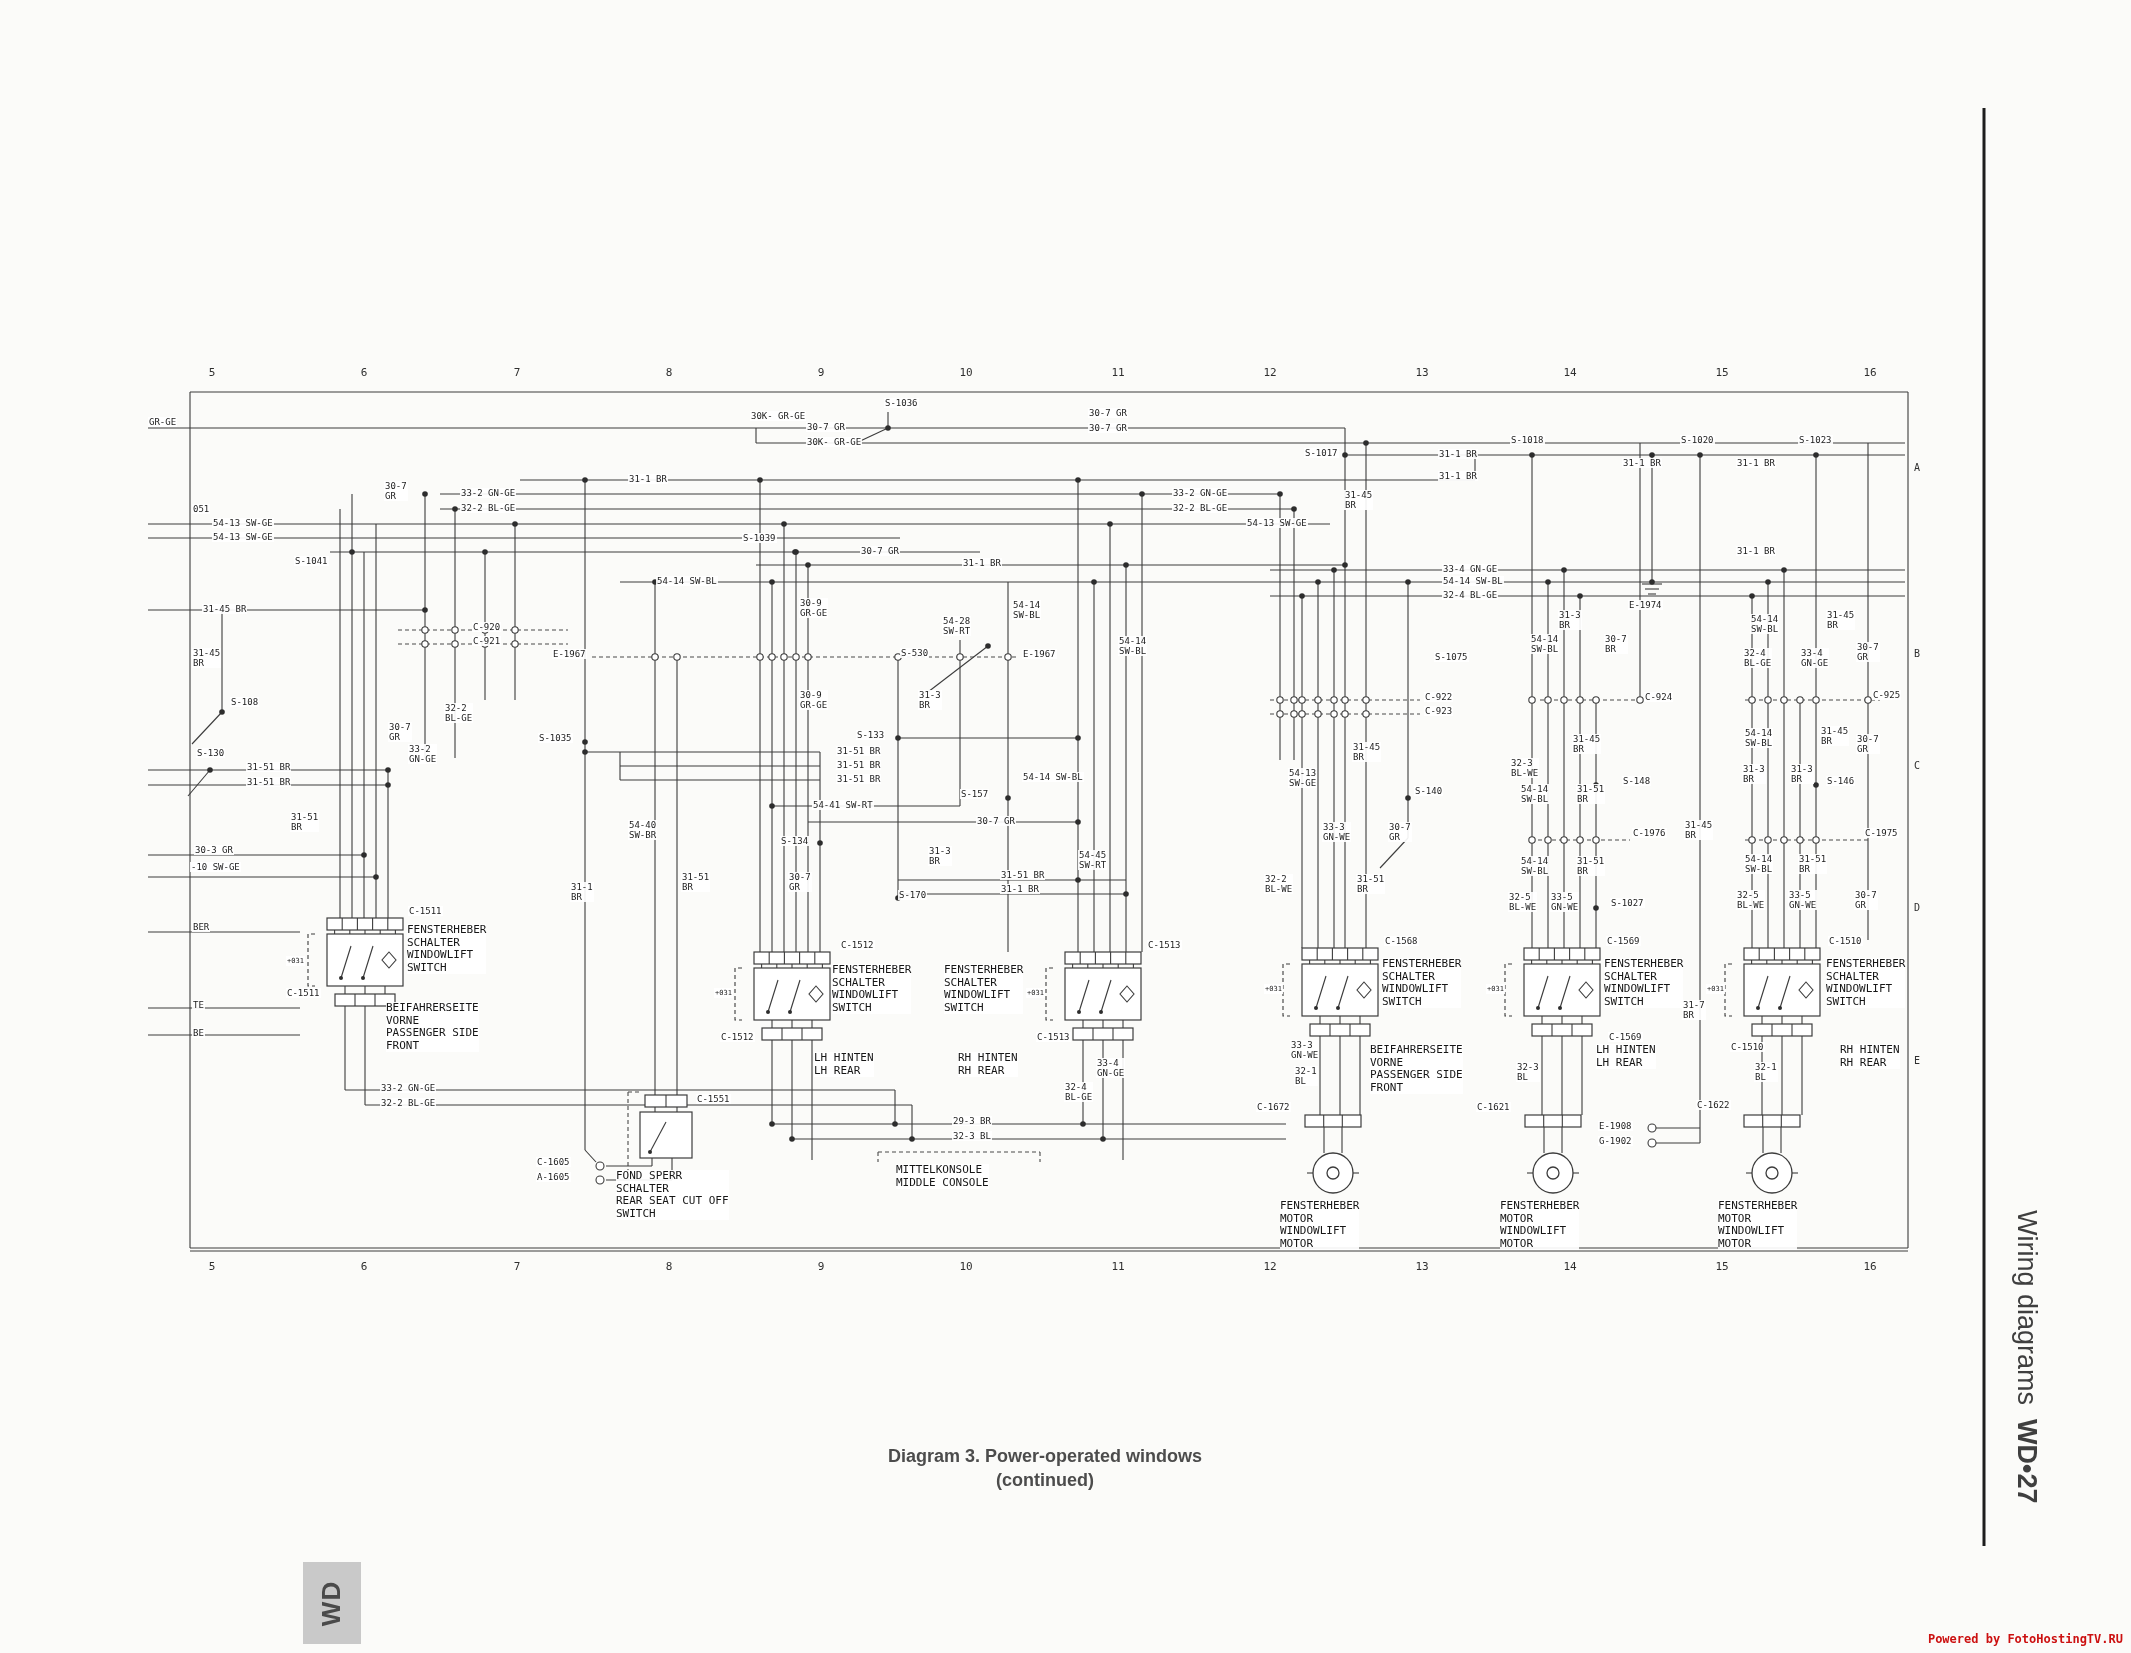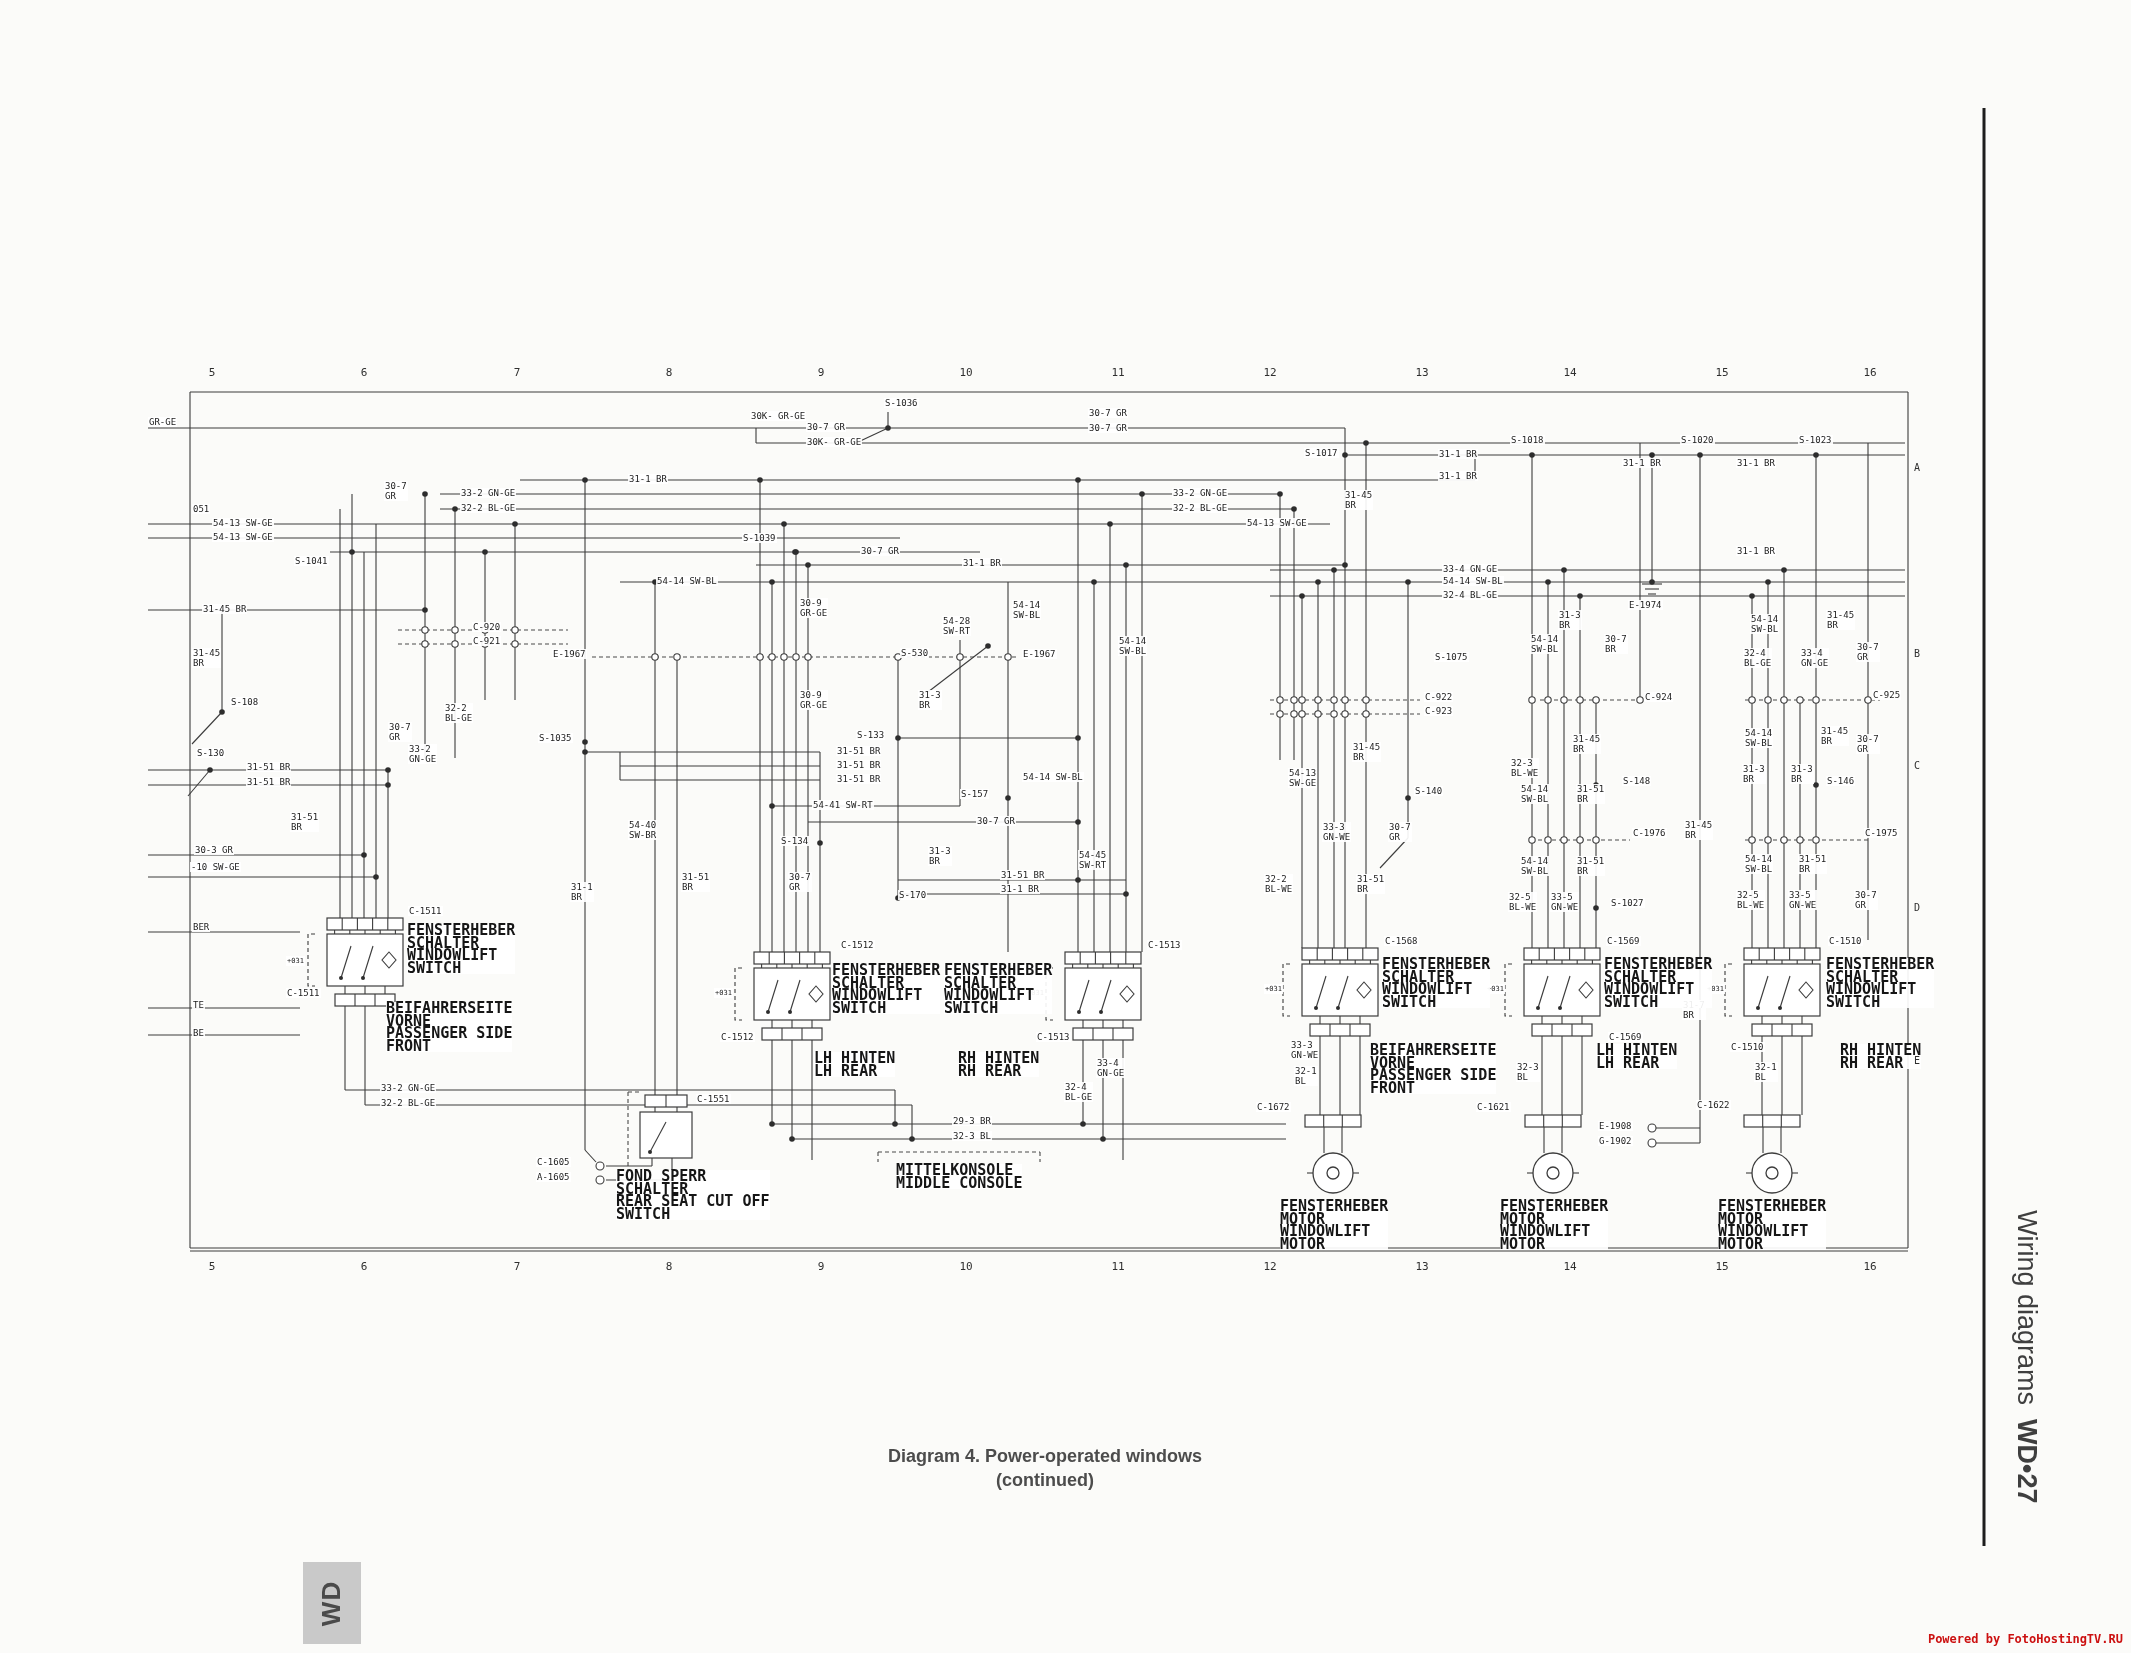--- a/index.html
+++ b/index.html
@@ -11,21 +11,21 @@
   #wires line.thick{stroke:#1d1d1d;stroke-width:3;}
   #wires path{fill:none;stroke:#3c3c3c;stroke-width:1.1;}
   #wires path.d{stroke-dasharray:4 3;}
   #wires rect{fill:#ffffff;stroke:#3c3c3c;stroke-width:1.2;}
   #wires circle.ring{fill:#ffffff;stroke:#3c3c3c;stroke-width:1.1;}
   #wires circle.ring2{fill:#ffffff;stroke:#3c3c3c;stroke-width:1.3;}
   #wires circle.dot{fill:#2d2d2d;stroke:none;}
   #labels{position:absolute;left:0;top:0;width:100%;height:100%;}
   .lbl{position:absolute;font-size:9px;line-height:10px;color:#1c1c1c;white-space:pre;
        background:rgba(255,255,255,.92);padding:0 1px;}
-  .blk{position:absolute;font-size:15px;line-height:12.5px;font-weight:700;color:#161616;
+  .blk{position:absolute;font-size:11px;line-height:12.5px;font-weight:400;color:#161616;
        white-space:pre;background:rgba(255,255,255,.92);}
   .num{position:absolute;font-size:11px;color:#2f2f2f;transform:translateX(-50%);}
   .ltr{position:absolute;font-size:10px;color:#2f2f2f;}
   .caption{position:absolute;left:745px;top:1444px;width:600px;text-align:center;
            font-family:"Liberation Sans",sans-serif;font-size:18px;font-weight:700;
            color:#4c4c4c;line-height:24px;}
   .side-title{position:absolute;left:2042px;top:1210px;transform-origin:0 0;transform:rotate(90deg);
               font-family:"Liberation Sans",sans-serif;font-size:27px;color:#3f3f3f;white-space:nowrap;}
   .side-title .code{font-weight:700;margin-left:14px;}
   .wd-tab{position:absolute;left:303px;top:1562px;width:58px;height:82px;background:#c9c9c9;
@@ -787,21 +787,21 @@
       <span class="num" style="left: 1722px; top: 1260px;">15</span>
       <span class="num" style="left: 1870px; top: 1260px;">16</span>
       <span class="ltr" style="left: 1914px; top: 462px;">A</span>
       <span class="ltr" style="left: 1914px; top: 648px;">B</span>
       <span class="ltr" style="left: 1914px; top: 760px;">C</span>
       <span class="ltr" style="left: 1914px; top: 902px;">D</span>
       <span class="ltr" style="left: 1914px; top: 1055px;">E</span>
     </div>
 
   <div class="caption">
-    <div>Diagram 4. Power-operated windows</div>
+    <div>Diagram 3. Power-operated windows</div>
     <div>(continued)</div>
   </div>
 
   <div class="side-title"><span>Wiring diagrams</span><span class="code">WD•27</span></div>
 
   <div class="wd-tab">
     <span>WD</span>
   </div>
 
   <div class="watermark">Powered by FotoHostingTV.RU</div>

